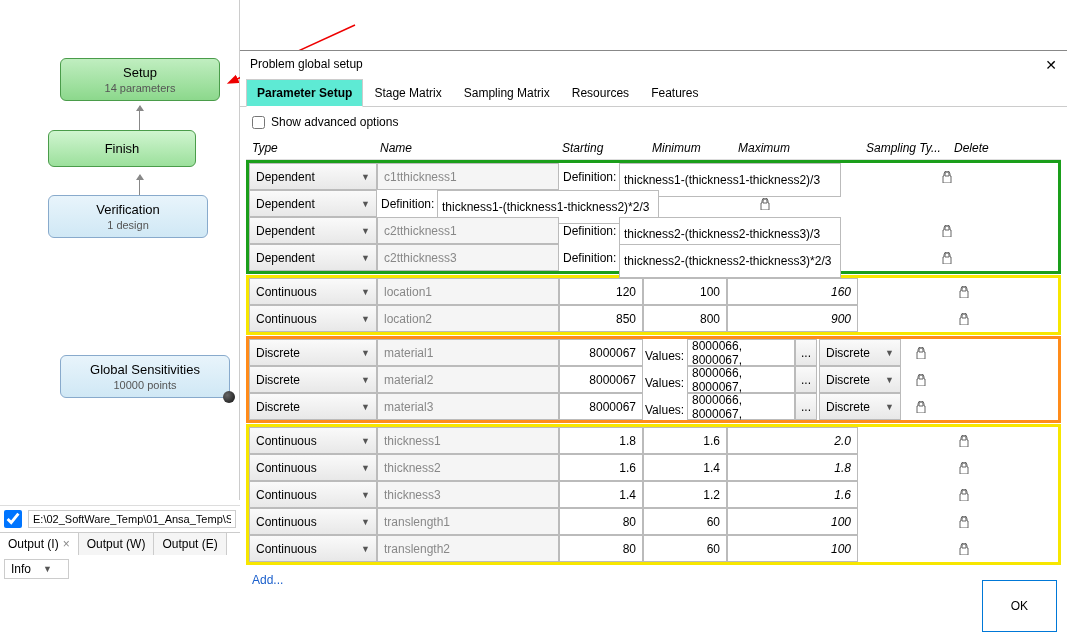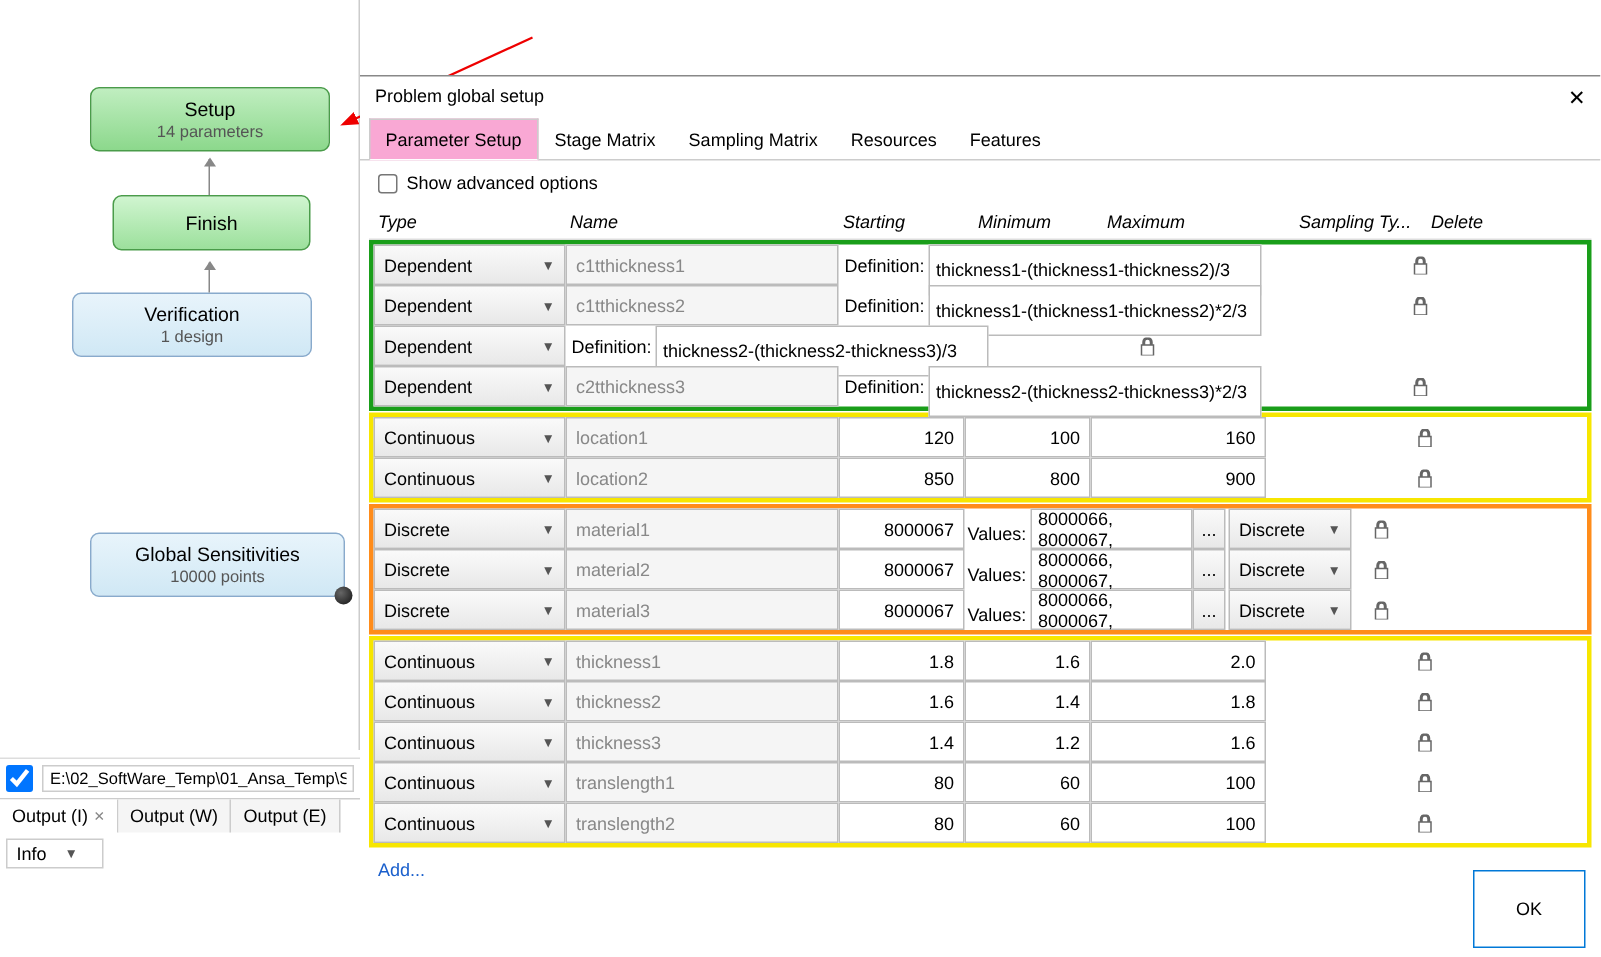--- a/index.html
+++ b/index.html
@@ -2,21 +2,21 @@
 <html><head>
   <meta charset="utf-8">
   <style>
     * { box-sizing: border-box; margin: 0; padding: 0; font-family: "Segoe UI", Tahoma, sans-serif; font-size: 12px; }
     body { background: #fff; width: 1067px; height: 638px; position: relative; overflow: hidden; }
 
     .left-panel { position: absolute; left: 0; top: 0; width: 240px; height: 500px; border-right: 1px solid #ccc; background: #fff; }
     
     .flow-node { position: absolute; border: 1px solid; border-radius: 6px; text-align: center; padding: 6px 20px; }
     .node-setup { left: 60px; top: 58px; width: 160px; background: linear-gradient(#c0eec0, #8cd88c); border-color: #4a9c4a; }
-    .node-finish { left: 75px; top: 130px; width: 132px; background: linear-gradient(#d0f5d0, #9ce09c); border-color: #4a9c4a; padding: 10px; }
+    .node-finish { left: 48px; top: 130px; width: 148px; background: linear-gradient(#d0f5d0, #9ce09c); border-color: #4a9c4a; padding: 10px; }
     .node-verification { left: 48px; top: 195px; width: 160px; background: linear-gradient(#e8f4fb, #d0e8f5); border-color: #88aacc; }
     .node-global { left: 60px; top: 355px; width: 170px; background: linear-gradient(#e8f4fb, #d0e8f5); border-color: #88aacc; }
     .node-title { font-size: 13px; }
     .node-sub { font-size: 11px; color: #555; margin-top: 2px; }
     .arrow-up { position: absolute; width: 1px; height: 20px; background: #888; left: 50%; }
     .arrow-up::before { content: ''; position: absolute; top: -1px; left: -3px; border-left: 4px solid transparent; border-right: 4px solid transparent; border-bottom: 6px solid #888; }
     .arr1 { top: 175px; left: 139px; }
     .arr2 { top: 106px; left: 139px; height: 24px; }
     .knob { position: absolute; width: 12px; height: 12px; background: radial-gradient(circle at 35% 35%, #666, #111); border-radius: 50%; right: -6px; bottom: -6px; }
 
@@ -30,21 +30,21 @@
     .tab-close { margin-left: 4px; color: #888; }
     .info-select { margin: 4px; border: 1px solid #ccc; padding: 2px 16px 2px 6px; background: #fff; display: inline-flex; align-items: center; }
 
     .arrow-red { position: absolute; left: 225px; top: 20px; width: 140px; height: 70px; pointer-events: none; }
 
     .dialog { position: absolute; left: 240px; top: 50px; right: 0; bottom: 0; background: #fff; border-top: 1px solid #888; }
     .dialog-title { display: flex; justify-content: space-between; padding: 6px 10px; font-size: 13px; }
     .dialog-close { cursor: pointer; font-size: 14px; }
     .tabs-main { display: flex; border-bottom: 1px solid #ccc; padding-left: 6px; }
     .tab-m { padding: 6px 10px; border: 1px solid transparent; margin-bottom: -1px; }
-    .tab-m.active { border: 1px solid #ccc; border-bottom: 1px solid #fff; background: #f9a8d4; }
+    .tab-m.active { border: 1px solid #ccc; border-bottom: 1px solid #fff; background: #5eead4; font-weight: bold; }
     
     .content { padding: 8px 6px; }
     .adv-row { display: flex; align-items: center; margin-bottom: 8px; padding-left: 6px; }
     .adv-row input { margin-right: 6px; }
 
     .grid-header { display: flex; font-weight: normal; border-bottom: 1px solid #ddd; padding: 4px 0; font-style: italic; }
     .col-type { width: 134px; padding-left: 6px; }
     .col-name { width: 182px; }
     .col-start { width: 90px; }
     .col-min { width: 86px; }
@@ -58,21 +58,21 @@
     .g-orange { border-color: #ff8c1a; }
 
     .row { display: flex; align-items: stretch; height: 27px; }
     .cell { display: flex; align-items: center; border: 1px solid #bbb; margin: 0; }
     .type-cell { width: 128px; background: linear-gradient(#fafafa,#e8e8e8); padding: 0 6px; justify-content: space-between; }
     .chev { font-size: 9px; color: #555; }
     .name-cell { width: 182px; background: #f5f5f5; color: #888; padding: 0 6px; }
     .def-label { width: 60px; border: none; padding: 0 2px 0 4px; justify-content: flex-start; }
     .def-input { flex: 1; max-width: 222px; background: #fff; padding: 16px 4px; }
     .num-cell { width: 84px; background: #fff; padding: 0 6px; justify-content: flex-end; }
-    .num-cell.wide { width: 117px; }
+    .num-cell.wide { width: 131px; font-style: italic; }
     .val-label { width: 44px; border: none; padding: 17px 2px; }
     .val-input { width: 108px; background: #fff; padding: 0 4px; justify-content: flex-start; }
     .dots-btn { width: 22px; background: linear-gradient(#fafafa,#e8e8e8); justify-content: center; }
     .samp-cell { width: 82px; background: linear-gradient(#fafafa,#e8e8e8); padding: 0 6px; justify-content: space-between; margin-left: 2px; }
     .lock-cell { width: 40px; border: none; justify-content: center; }
     .lock-icon { width: 10px; height: 12px; }
     .spacer-samp { width: 86px; }
 
     .add-link { color: #1a5fcc; margin: 8px 0 0 6px; cursor: pointer; }
     .dialog-footer { position: absolute; bottom: 6px; right: 10px; }
@@ -169,35 +169,35 @@
             <svg class="lock-icon" viewBox="0 0 10 12">
               <path d="M2 5V3a3 3 0 016 0v2h1v7H1V5h1zm1 0h4V3a2 2 0 00-4 0v2z" fill="none" stroke="#666" stroke-width="1"></path>
             </svg>
           </div>
         </div>
         <div class="row">
     <div class="cell type-cell">
             <span>Dependent</span>
             <span class="chev">▼</span>
           </div>
-          <div class="cell name-cell">c1tthickness2</div>
     <div class="cell def-label">Definition:</div>
     <div class="cell def-input">thickness1-(thickness1-thickness2)*2/3</div>
     <div class="spacer-samp"></div>
           <div class="cell lock-cell">
             <svg class="lock-icon" viewBox="0 0 10 12">
               <path d="M2 5V3a3 3 0 016 0v2h1v7H1V5h1zm1 0h4V3a2 2 0 00-4 0v2z" fill="none" stroke="#666" stroke-width="1"></path>
             </svg>
           </div>
         </div>
         <div class="row">
     <div class="cell type-cell">
             <span>Dependent</span>
             <span class="chev">▼</span>
           </div>
+          <div class="cell name-cell">c2tthickness1</div>
     <div class="cell def-label">Definition:</div>
     <div class="cell def-input">thickness2-(thickness2-thickness3)/3</div>
     <div class="spacer-samp"></div>
           <div class="cell lock-cell">
             <svg class="lock-icon" viewBox="0 0 10 12">
               <path d="M2 5V3a3 3 0 016 0v2h1v7H1V5h1zm1 0h4V3a2 2 0 00-4 0v2z" fill="none" stroke="#666" stroke-width="1"></path>
             </svg>
           </div>
         </div>
         <div class="row">

